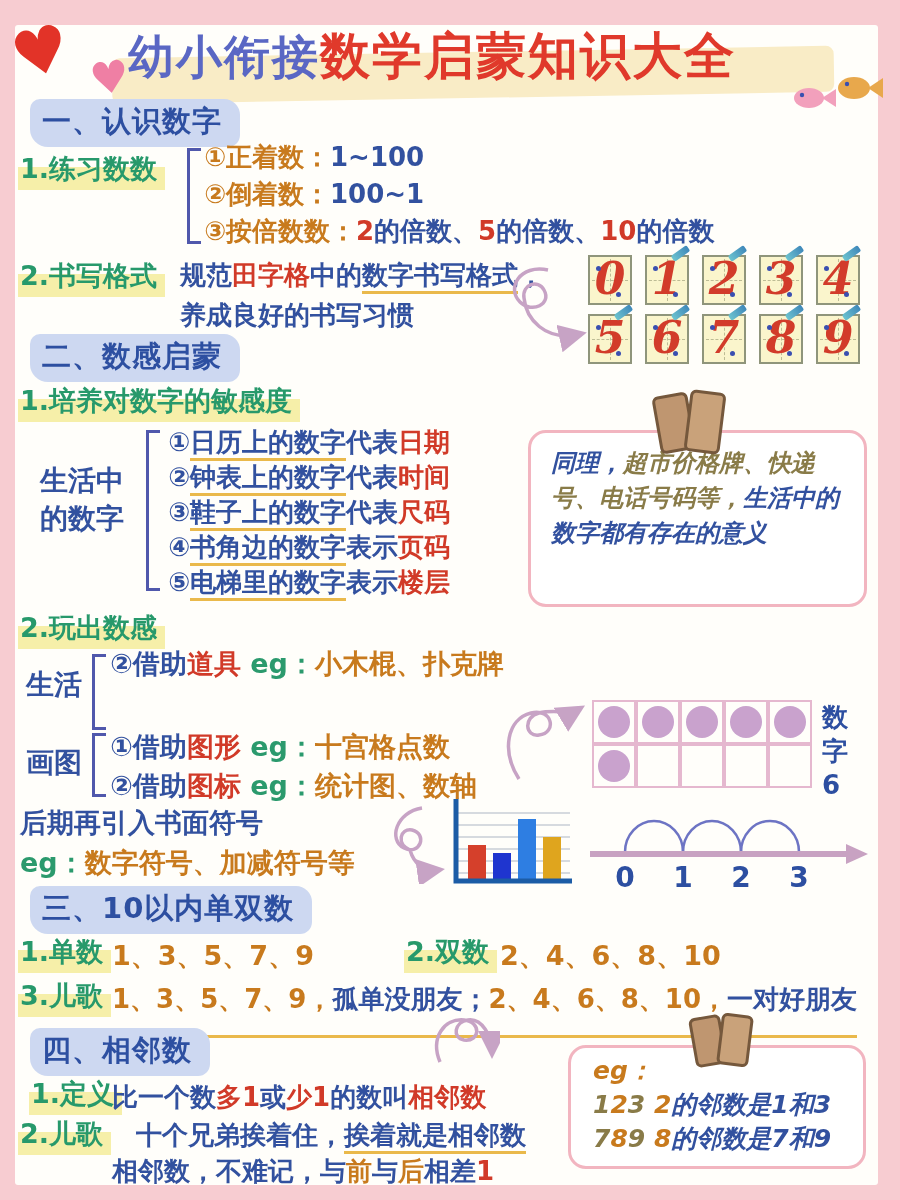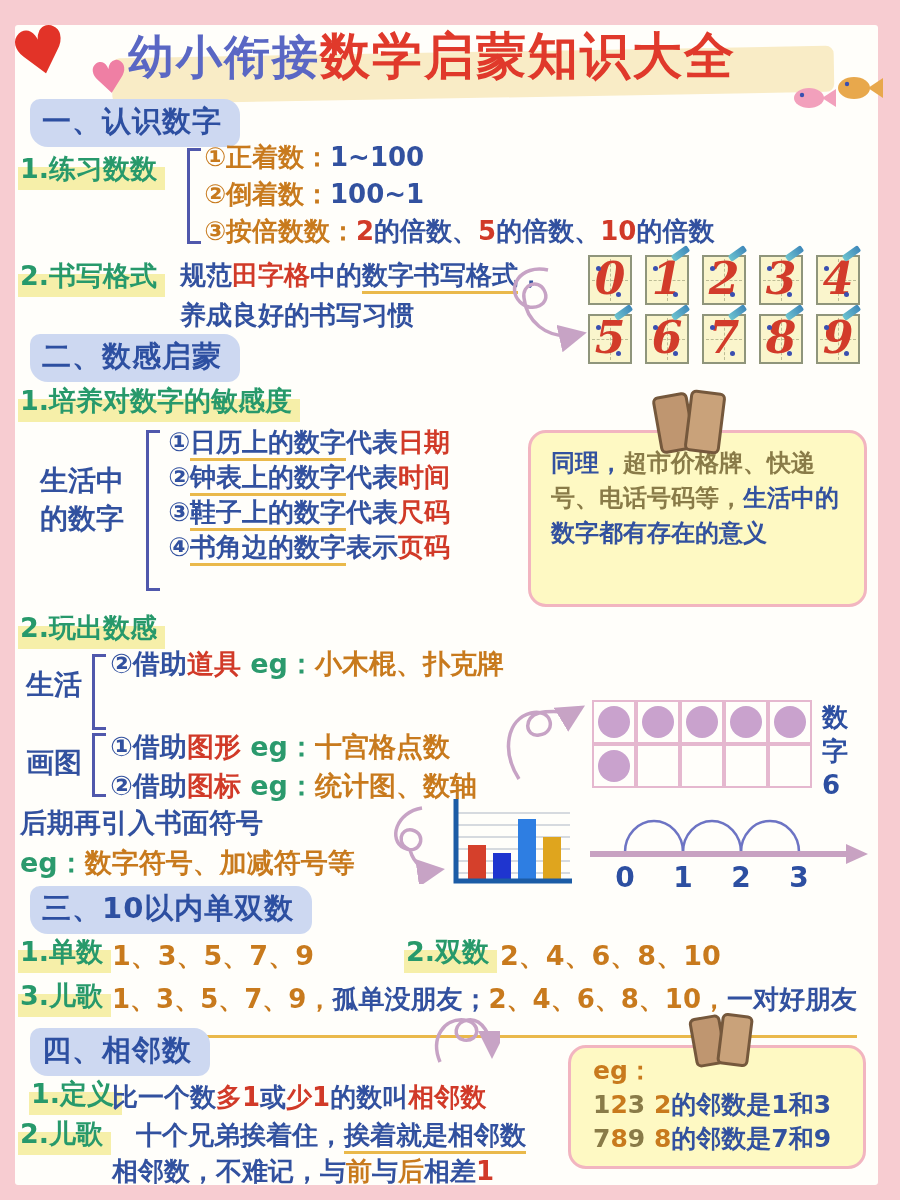--- a/index.html
+++ b/index.html
@@ -21,21 +21,21 @@
   .u{border-bottom:3px solid #eab94b;padding-bottom:1px;}
   .u-all{border-bottom:3px solid #eab94b;padding-bottom:18px;}
   .brk{position:absolute;width:11px;border:3px solid #5058ac;border-right:none;}
   
   .titleband{position:absolute;background:#f9ecc6;border-radius:8px;transform:rotate(-1deg);}
   .title{position:absolute;white-space:nowrap;font-weight:800;letter-spacing:2px;line-height:64px;}
   .title .t1{font-size:46px;color:#5a67c4;}
   .title .t2{font-size:50px;color:#e0392b;}
   .heart{position:absolute;font-weight:400;line-height:1;}
   
-  .callout{position:absolute;border:3px solid #f2b5c0;border-radius:18px;background:#fef9c3;}
+  .callout{position:absolute;border:3px solid #f2b5c0;border-radius:18px;background:#ffffff;font-style:italic;}
   .tape{position:absolute;width:30px;height:52px;background:#bf9670;border:3px solid #75583c;border-radius:6px;}
   
   .dgrid{position:absolute;}
   .dcell{position:absolute;width:44px;height:50px;background:#faf5cc;border:2px solid #8f957b;box-sizing:border-box;}
   .dcell::before{content:"";position:absolute;left:50%;top:2px;bottom:2px;border-left:1px dashed #bdbc95;}
   .dcell::after{content:"";position:absolute;top:50%;left:2px;right:2px;border-top:1px dashed #bdbc95;}
   .digit{position:absolute;left:0;width:100%;top:-3px;text-align:center;z-index:2;
          font-family:"DejaVu Serif","Liberation Serif",serif;font-style:italic;font-weight:700;
          font-size:44px;line-height:50px;color:#d23b2a;}
   .dot{position:absolute;width:5px;height:5px;border-radius:50%;background:#3a4fb0;z-index:3;}
@@ -163,20 +163,21 @@
   <div class="abs bluelabel" style="left:40px;top:462px;">
     <div>生活中</div>
     <div>的数字</div>
   </div>
   <div class="brk" style="left:146px;top:430px;height:155px;"></div>
   <div class="abs" style="left:168px;top:425px;line-height:35px;">
     <div class="line"><span class="c-blue">①</span><span class="c-blue u">日历上的数字</span><span class="c-blue">代表</span><span class="c-red">日期</span></div>
     <div class="line"><span class="c-blue">②</span><span class="c-blue u">钟表上的数字</span><span class="c-blue">代表</span><span class="c-red">时间</span></div>
     <div class="line"><span class="c-blue">③</span><span class="c-blue u">鞋子上的数字</span><span class="c-blue">代表</span><span class="c-red">尺码</span></div>
     <div class="line"><span class="c-blue">④</span><span class="c-blue u">书角边的数字</span><span class="c-blue">表示</span><span class="c-red">页码</span></div>
+    <div class="line"><span class="c-blue">⑤</span><span class="c-blue u">电梯里的数字</span><span class="c-blue">表示</span><span class="c-red">楼层</span></div>
   </div>
 
   <div class="callout" style="left:528px;top:430px;width:333px;height:171px;">
     <div class="line wrap" style="padding:13px 14px 0 20px;font-size:24px;line-height:35px;"><span class="c-blue">同理，</span><span class="c-olive">超市价格牌、快递号、电话号码等，</span><span class="c-blue">生活中的数字都有存在的意义</span></div>
   </div>
   <div class="tape" style="left:656px;top:394px;transform:rotate(-10deg);"></div>
   <div class="tape" style="left:687px;top:391px;height:56px;transform:rotate(7deg);background:#c9a27a;"></div>
 
   <div class="abs" style="left:18px;top:610px;"><span class="glabel">2.玩出数感</span></div>
 

